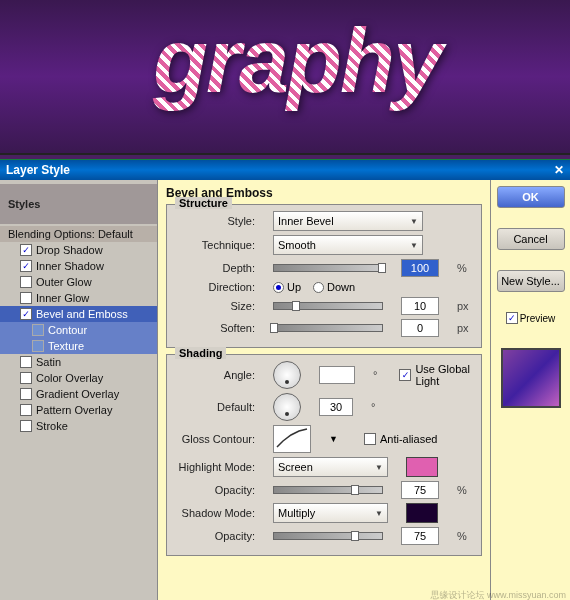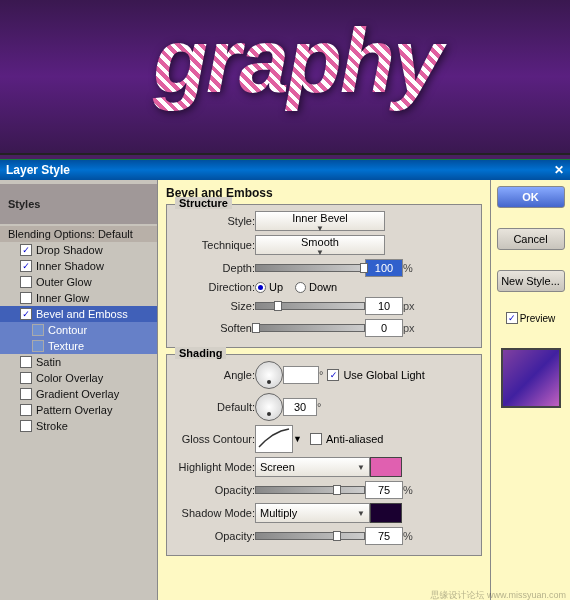--- a/index.html
+++ b/index.html
@@ -193,21 +193,21 @@
       padding: 0 4px;
       font-size: 11px;
       font-weight: bold;
     }
 
     
     .form-row {
       display: flex;
       align-items: center;
       margin-bottom: 4px;
-      gap: 0;
+      gap: 18px;
     }
     .form-label {
       width: 80px;
       text-align: right;
       font-size: 11px;
       color: #222;
       flex-shrink: 0;
     }
 
     
@@ -219,21 +219,21 @@
       cursor: pointer;
       display: flex;
       align-items: center;
       justify-content: space-between;
       padding: 0 4px;
     }
     .dropdown-arrow {
       font-size: 8px;
       color: #444;
     }
-    .dropdown-md { width: 130px; flex-direction: column; }
+    .dropdown-md { width: 150px; }
 
     
     .slider-track {
       height: 8px;
       background: linear-gradient(90deg, #888 0%, #ccc 100%);
       border: 1px solid #666;
       border-radius: 0;
       position: relative;
       flex: 1;
     }

